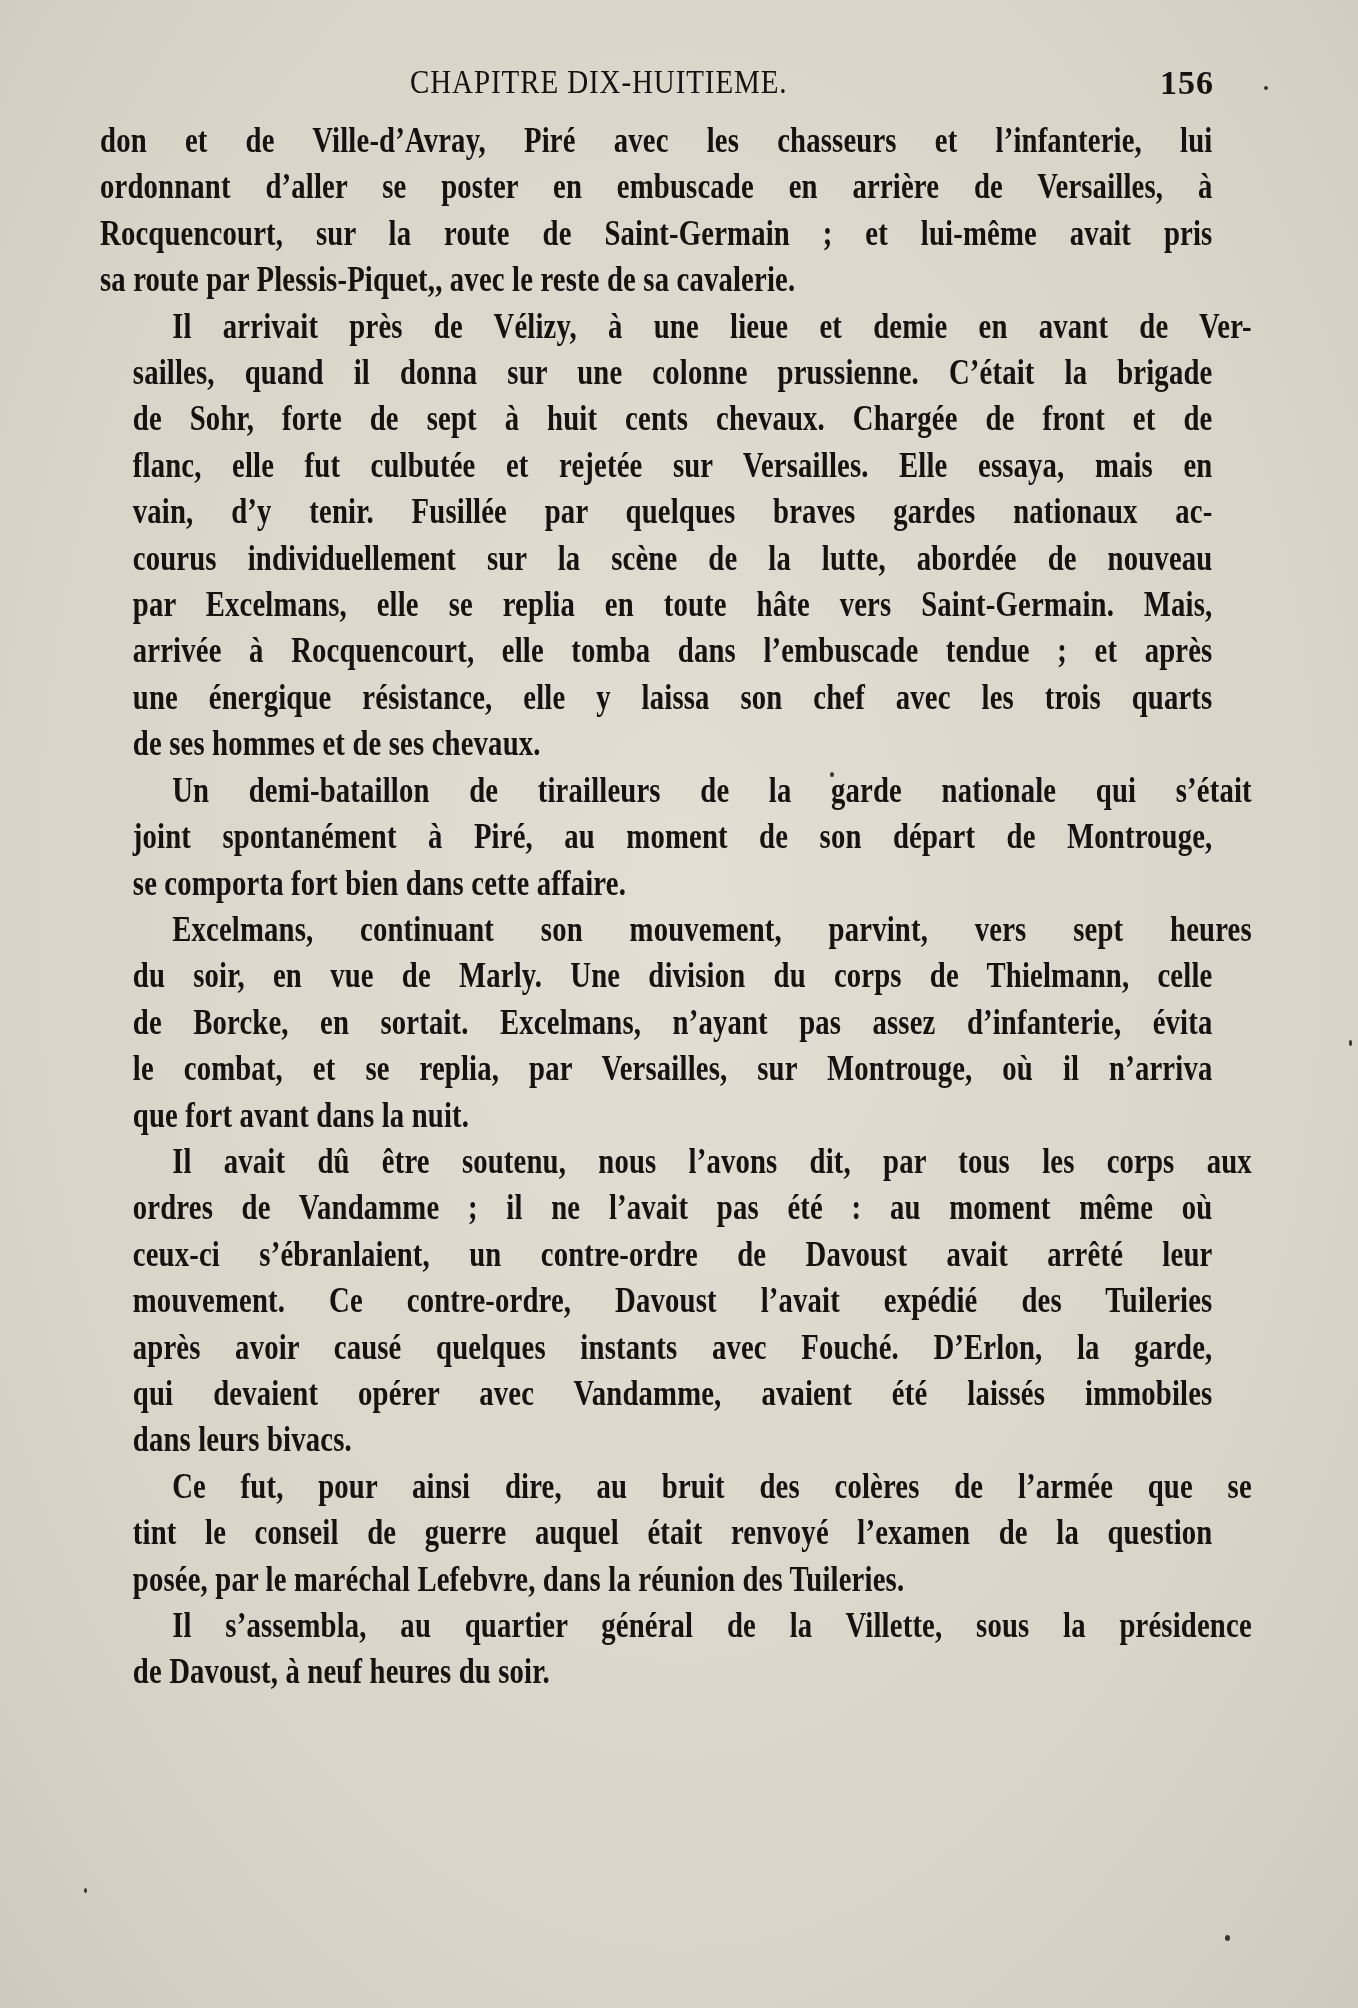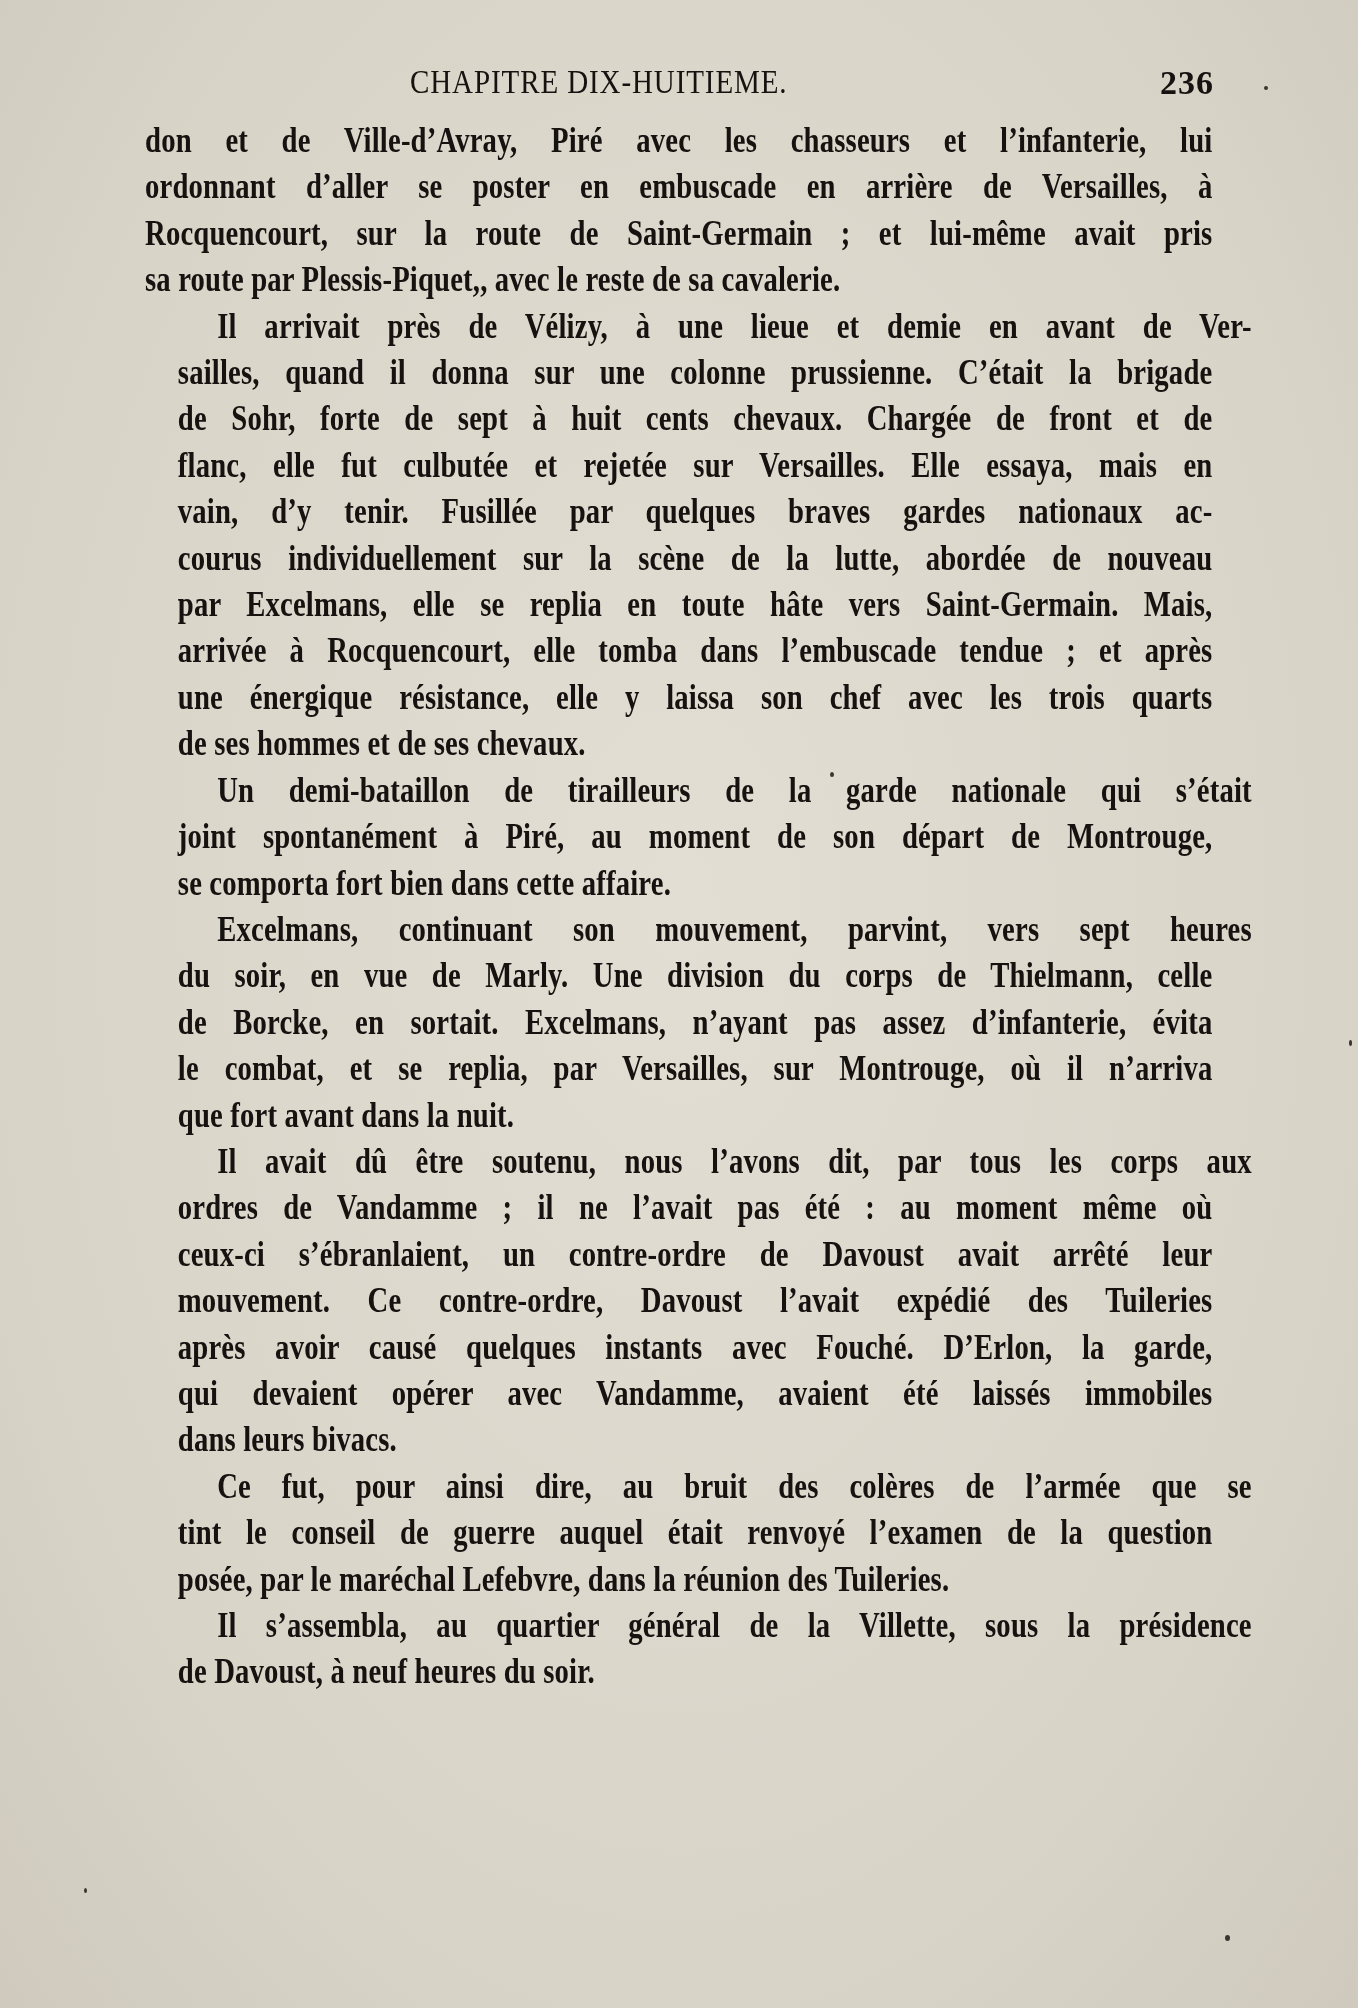--- a/index.html
+++ b/index.html
@@ -41,21 +41,20 @@
       right: -2px;
       top: 6px;
       font-weight: bold;
       font-size: 34px;
     }
     .body-text {
       font-size: 35px;
       line-height: 46.4px;
       font-weight: bold;
       text-align: justify;
-      margin-left: 45px;
     }
     .para {
       margin: 0;
       text-indent: 40px;
     }
     .para.continued {
       text-indent: 0;
     }
     .line {
       display: block;
@@ -76,21 +75,21 @@
       border-radius: 50%;
       background: #3a3530;
     }
   </style>
 </head>
 <body>
 
 <div class="page">
   <div class="running-head">
     <span class="running-title">CHAPITRE DIX-HUITIEME.</span>
-    <span class="page-number">236</span>
+    <span class="page-number">156</span>
   </div>
   <div class="body-text" id="body-text">
       <div class="para continued">
         <span class="line">don et de  Ville-d’Avray, Piré avec  les chasseurs  et  l’infanterie, lui</span>
         <span class="line">ordonnant d’aller se poster en embuscade  en arrière de Versailles, à</span>
         <span class="line">Rocquencourt, sur la route de Saint-Germain ; et lui-même avait pris</span>
         <span class="line last">sa route par Plessis-Piquet,, avec le reste de sa cavalerie.</span>
       </div>
       <div class="para">
         <span class="line" style="padding-left: 48px;">Il arrivait près  de Vélizy, à  une lieue et demie en avant de Ver-</span>

